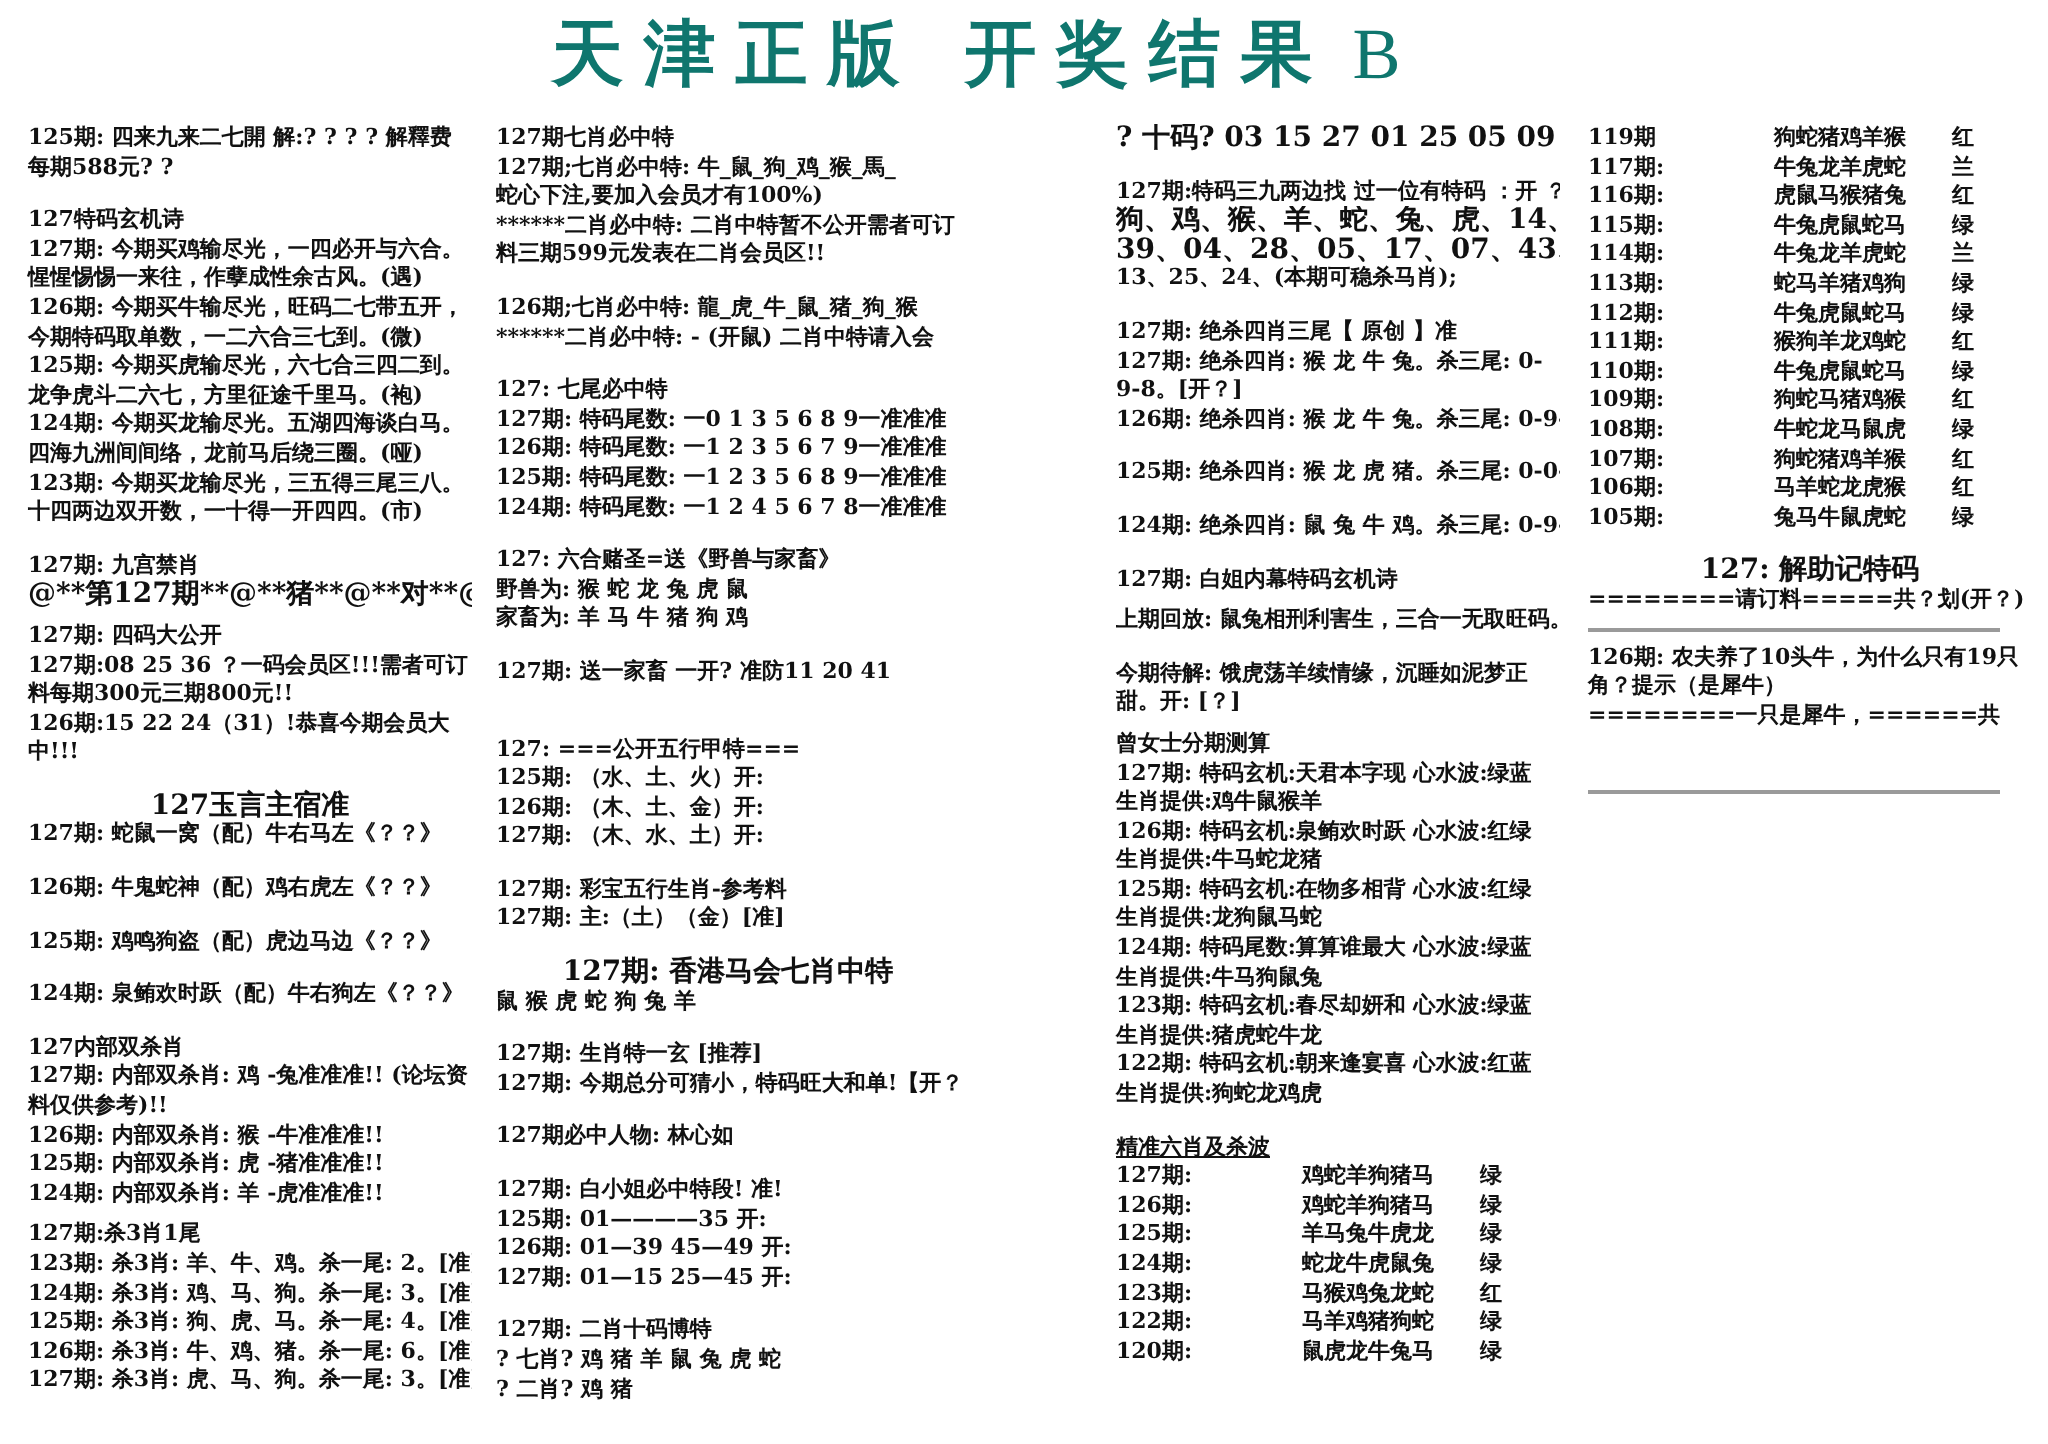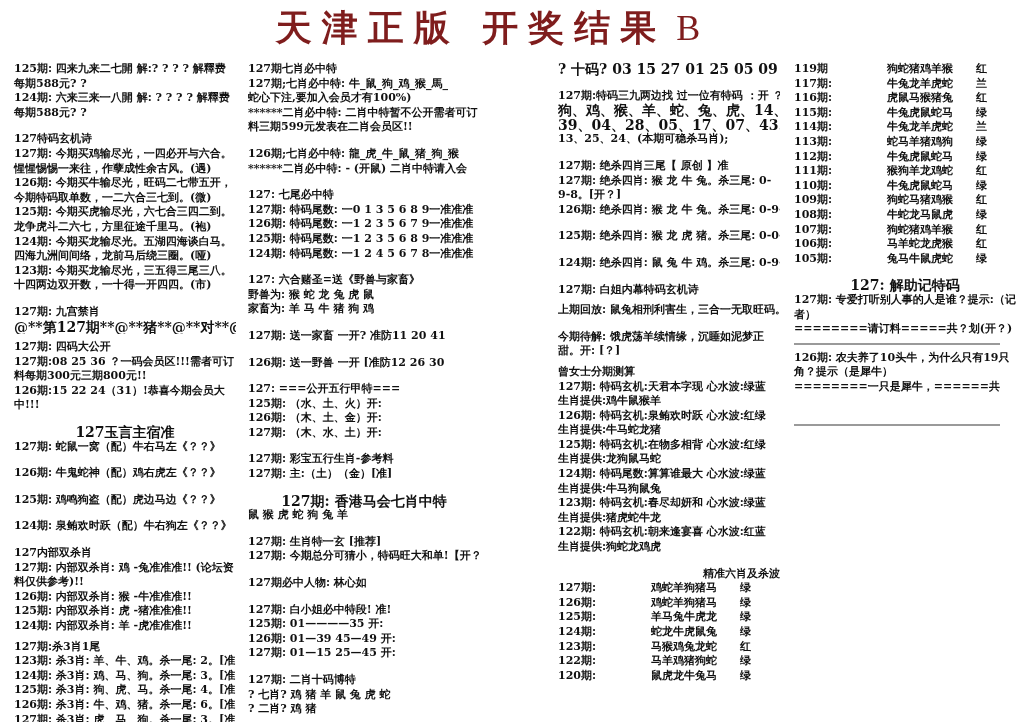--- a/index.html
+++ b/index.html
@@ -1,47 +1,46 @@
 <!DOCTYPE html>
 <html><head>
 <meta charset="utf-8">
 <style>
   html, body { margin:0; padding:0; background:#ffffff; }
   body { width:1024px; height:722px; overflow:hidden; position:relative;
          font-family:"DejaVu Serif","Liberation Serif",serif; color:#111; }
   .title { position:absolute; left:0; top:4px; width:976px; text-align:center;
            font-family:"DejaVu Serif","Liberation Serif",serif; font-weight:bold;
-           font-size:36px; letter-spacing:10px; line-height:46px; color:#7f1d1d; }
+           font-size:36px; letter-spacing:10px; line-height:46px; color:#0f766e; }
   .title .b { font-weight:normal; margin-left:10px; letter-spacing:0; font-family:"Liberation Serif",serif; }
   .col { position:absolute; top:62px; font-size:11px; line-height:14.6px; font-weight:bold; }
   .c1 { left:14px; width:222px; }
   .c2 { left:248px; width:232px; }
   .c3 { left:558px; width:222px; }
   .c4 { left:794px; width:222px; }
   .line { display:block; white-space:nowrap; overflow:hidden; }
   .wrap { display:block; white-space:normal; }
   .gap { display:block; height:12px; }
   .gap-s { display:block; height:6px; }
   .hd { display:block; }
   .rule-thin { display:block; height:2px; background:#9a9a9a; margin:6px 0; width:206px; }
   .row { display:flex; white-space:nowrap; }
   .row .pd { width:70px; }
   .row .zod { flex:1; text-align:center; }
   .row .wave { width:40px; }
   .small { font-weight:bold; font-size:14px;text-align:center; }
-  .center { text-align:right; }
+  .center { text-align:left;text-decoration:underline; }
 </style>
 </head>
 <body>
 
 <div class="title"><span>天津正版 开奖结果</span><span class="b">B</span></div>
 
 <div class="col c1">
   <span class="wrap">125期: 四来九来二七開 解:? ? ? ? 解釋费每期588元? ?</span>
-  <span class="wrap">124期: 六来三来一八開 解: ? ? ? ? 解釋费每期588元? ?</span>
   <span class="gap"></span>
   <span class="hd">127特码玄机诗</span>
   <span class="wrap">127期: 今期买鸡输尽光，一四必开与六合。惺惺惕惕一来往，作孽成性余古风。(遇)</span>
   <span class="wrap">126期: 今期买牛输尽光，旺码二七带五开，今期特码取单数，一二六合三七到。(微)</span>
   <span class="wrap">125期: 今期买虎输尽光，六七合三四二到。龙争虎斗二六七，方里征途千里马。(袍)</span>
   <span class="wrap">124期: 今期买龙输尽光。五湖四海谈白马。四海九洲间间络，龙前马后绕三圈。(哑)</span>
   <span class="wrap">123期: 今期买龙输尽光，三五得三尾三八。十四两边双开数，一十得一开四四。(市)</span>
   <span class="gap"></span>
   <span class="hd">127期: 九宫禁肖</span>
   <span class="line small">@**第127期**@**猪**@**对**@</span>
@@ -87,21 +86,20 @@
   <span class="line">126期: 特码尾数: 一1 2 3 5 6 7 9一准准准</span>
   <span class="line">125期: 特码尾数: 一1 2 3  5 6 8 9一准准准</span>
   <span class="line">124期: 特码尾数: 一1 2 4 5 6 7 8一准准准</span>
   <span class="gap"></span>
   <span class="hd">127: 六合赌圣=送《野兽与家畜》</span>
   <span class="line">野兽为: 猴 蛇 龙 兔 虎 鼠</span>
   <span class="line">家畜为: 羊 马 牛 猪 狗 鸡</span>
   <span class="gap"></span>
   <span class="line">127期: 送一家畜 一开? 准防11 20 41</span>
   <span class="gap"></span>
-  <span class="line">126期: 送一野兽 一开  [准防12 26 30</span>
   <span class="gap"></span>
   <span class="hd">127: ===公开五行甲特===</span>
   <span class="line">125期: （水、土、火）开:</span>
   <span class="line">126期: （木、土、金）开:</span>
   <span class="line">127期:  （木、水、土）开:</span>
   <span class="gap"></span>
   <span class="hd">127期: 彩宝五行生肖-参考料</span>
   <span class="line">127期: 主:（土）（金）[准]</span>
   <span class="gap"></span>
   <span class="hd small">127期: 香港马会七肖中特</span>
@@ -256,21 +254,20 @@
       <span class="zod">马羊蛇龙虎猴</span>
       <span class="wave">红</span>
     </div>
   <div class="row">
       <span class="pd">105期:</span>
       <span class="zod">兔马牛鼠虎蛇</span>
       <span class="wave">绿</span>
     </div>
   <span class="gap"></span>
   <span class="hd small">127: 解助记特码</span>
-  <span class="wrap">127期: 专爱打听别人事的人是谁？提示:（记者）</span>
   <span class="wrap">========请订料=====共？划(开？)</span>
   <span class="rule-thin"></span>
   <span class="wrap">126期: 农夫养了10头牛，为什么只有19只角？提示（是犀牛）</span>
   <span class="wrap">========一只是犀牛，======共</span>
   <span class="gap"></span>
   <span class="gap"></span>
   <span class="rule-thin"></span>
 </div>
 
 </body></html>

